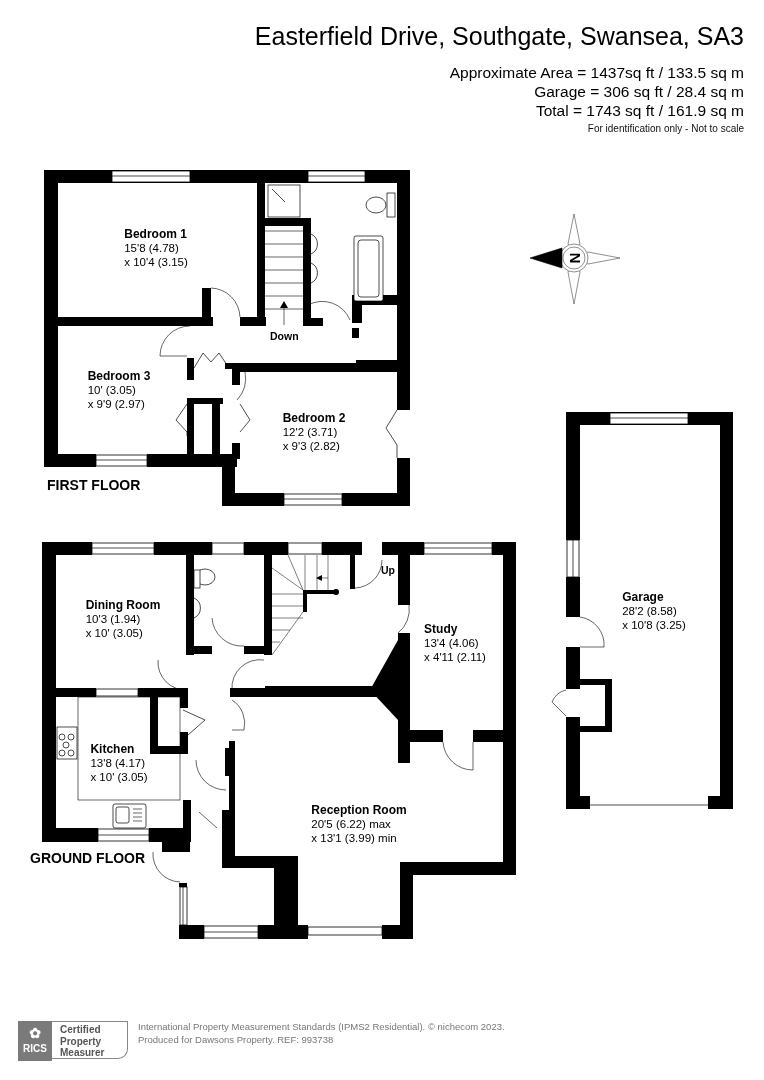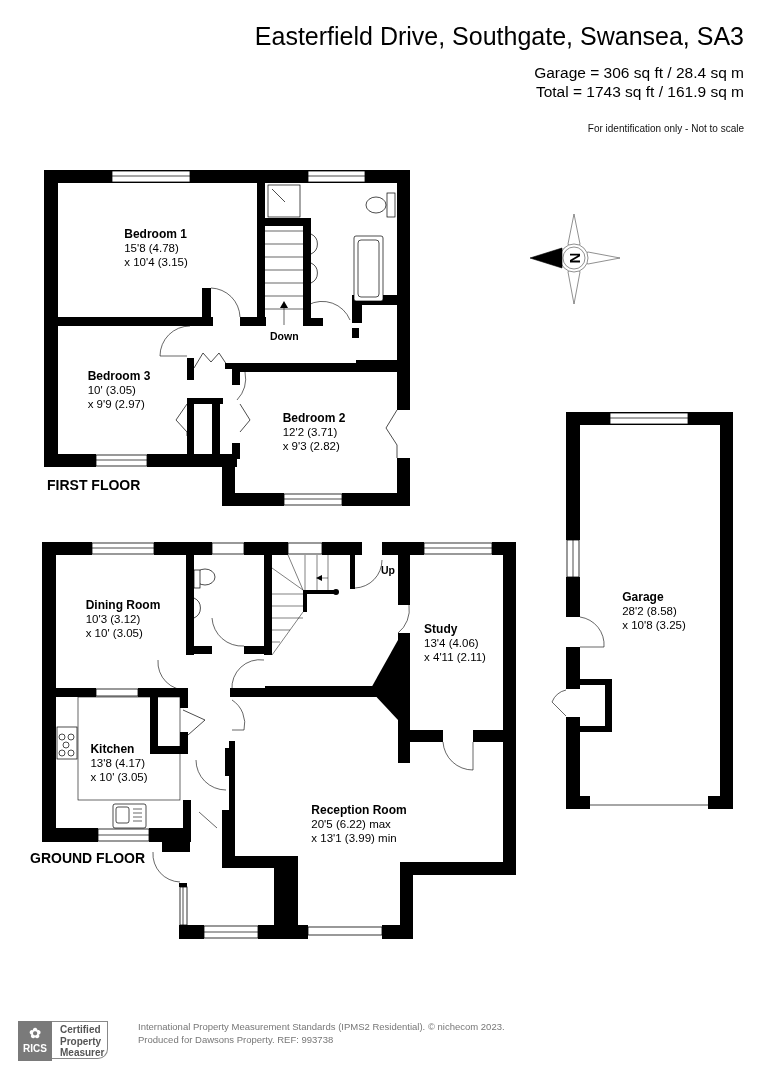--- a/index.html
+++ b/index.html
@@ -8,28 +8,29 @@
   .areas { position: absolute; right: 20px; top: 63px; text-align: right; font-size: 15.5px; line-height: 19px; }
   .disclaimer { position: absolute; right: 20px; top: 123px; font-size: 10px; color: #111; }
   svg.plan { position: absolute; left: 0; top: 0; }
   .room-label { position: absolute; text-align: left; font-size: 11.5px; line-height: 14px; transform: translateX(-50%); white-space: nowrap; }
   .room-label .name { font-weight: bold; font-size: 12px; }
   .floor-label { position: absolute; font-weight: bold; font-size: 14px; white-space: nowrap; }
   .small-label { position: absolute; font-weight: bold; font-size: 10.5px; }
   .footer { position: absolute; left: 18px; top: 1017px; height: 46px; width: 720px; }
   .rics-box { position: absolute; left: 0; top: 4px; width: 34px; height: 40px; background: #7a7a7a; color: #fff; font-size: 10px; font-weight: bold; text-align: center; }
   .rics-box .emblem { display: block; font-size: 14px; line-height: 20px; margin-top: 2px; }
-  .cert-box { position: absolute; left: 34px; top: 4px; width: 56px; height: 38px; border: 1px solid #888; border-left: none; border-radius: 0 0 10px 0; color: #555; font-size: 10px; font-weight: bold; line-height: 11.5px; padding: 2px 0 0 8px; box-sizing: border-box; }
+  .cert-box { position: absolute; left: 34px; top: 4px; width: 76px; height: 38px; border: 1px solid #888; border-left: none; border-radius: 0 0 10px 0; color: #555; font-size: 10px; font-weight: bold; line-height: 11.5px; padding: 2px 0 0 8px; box-sizing: border-box; }
   .footer-text { position: absolute; left: 120px; top: 4px; font-size: 9.5px; line-height: 12.5px; color: #777; white-space: nowrap; }
 </style>
 </head>
 <body>
 
 <div class="title">Easterfield Drive, Southgate, Swansea, SA3</div>
 <div class="areas">
+  <div>Approximate Area = 1437sq ft / 133.5 sq m</div>
   <div>Garage = 306 sq ft / 28.4 sq m</div>
   <div>Total = 1743 sq ft / 161.9 sq m</div>
 </div>
 <div class="disclaimer">For identification only - Not to scale</div>
 
 <svg class="plan" width="764" height="1080" viewBox="0 0 764 1080">
   <g fill="#000" stroke="none">
 
     <g>
 
@@ -300,21 +301,21 @@
 <div class="floor-label" style="left:47px;top:477px;">FIRST FLOOR</div>
 
 <div class="room-label" style="left:654px;top:590px;">
   <div class="name">Garage</div>
   <div>28'2 (8.58)</div>
   <div>x 10'8 (3.25)</div>
 </div>
 
 <div class="room-label" style="left:123px;top:598px;">
   <div class="name">Dining Room</div>
-  <div>10'3 (3.12)</div>
+  <div>10'3 (1.94)</div>
   <div>x 10' (3.05)</div>
 </div>
 <div class="room-label" style="left:455px;top:622px;">
   <div class="name">Study</div>
   <div>13'4 (4.06)</div>
   <div>x 4'11 (2.11)</div>
 </div>
 <div class="room-label" style="left:119px;top:742px;">
   <div class="name">Kitchen</div>
   <div>13'8 (4.17)</div>

